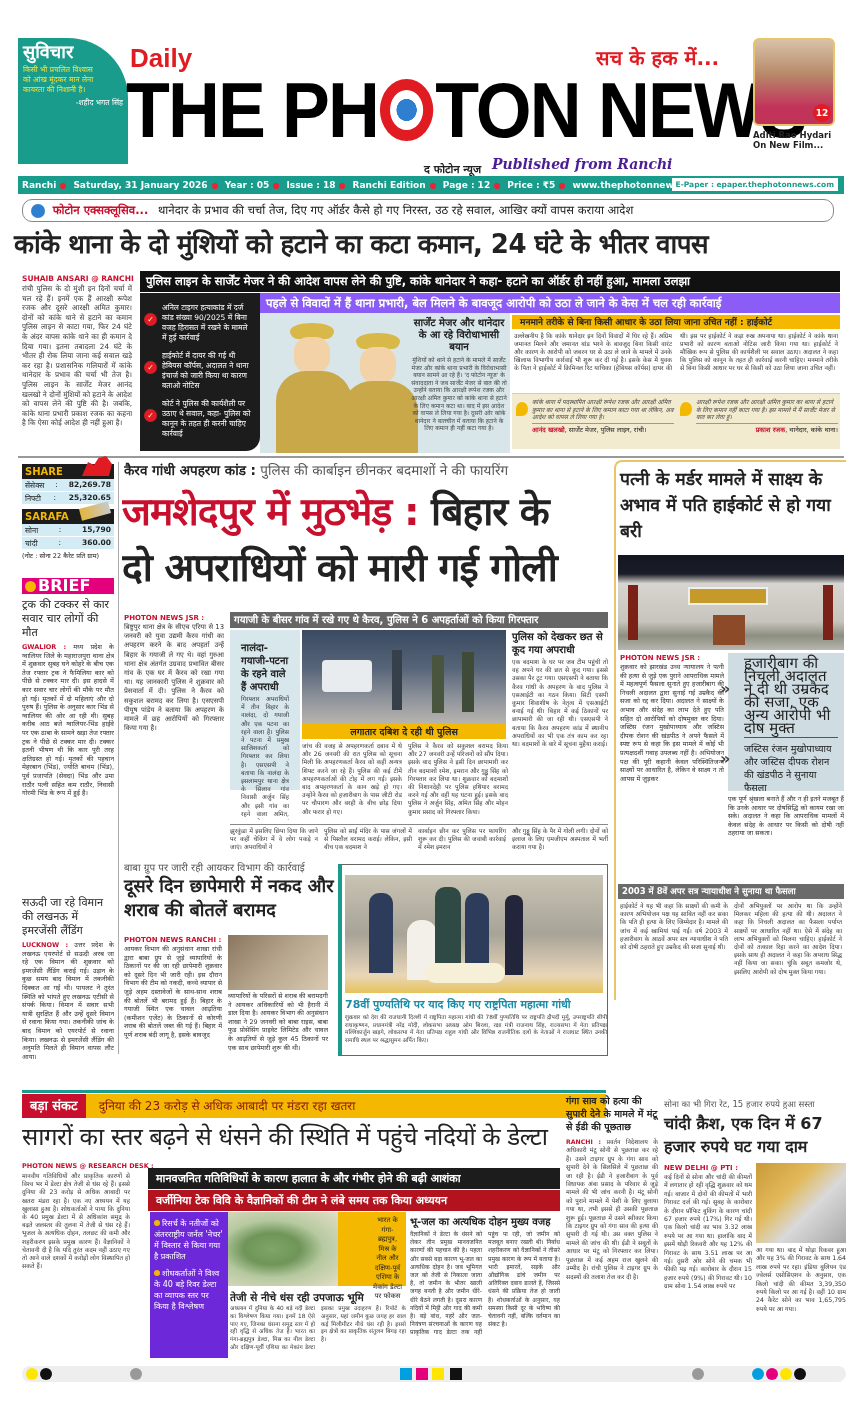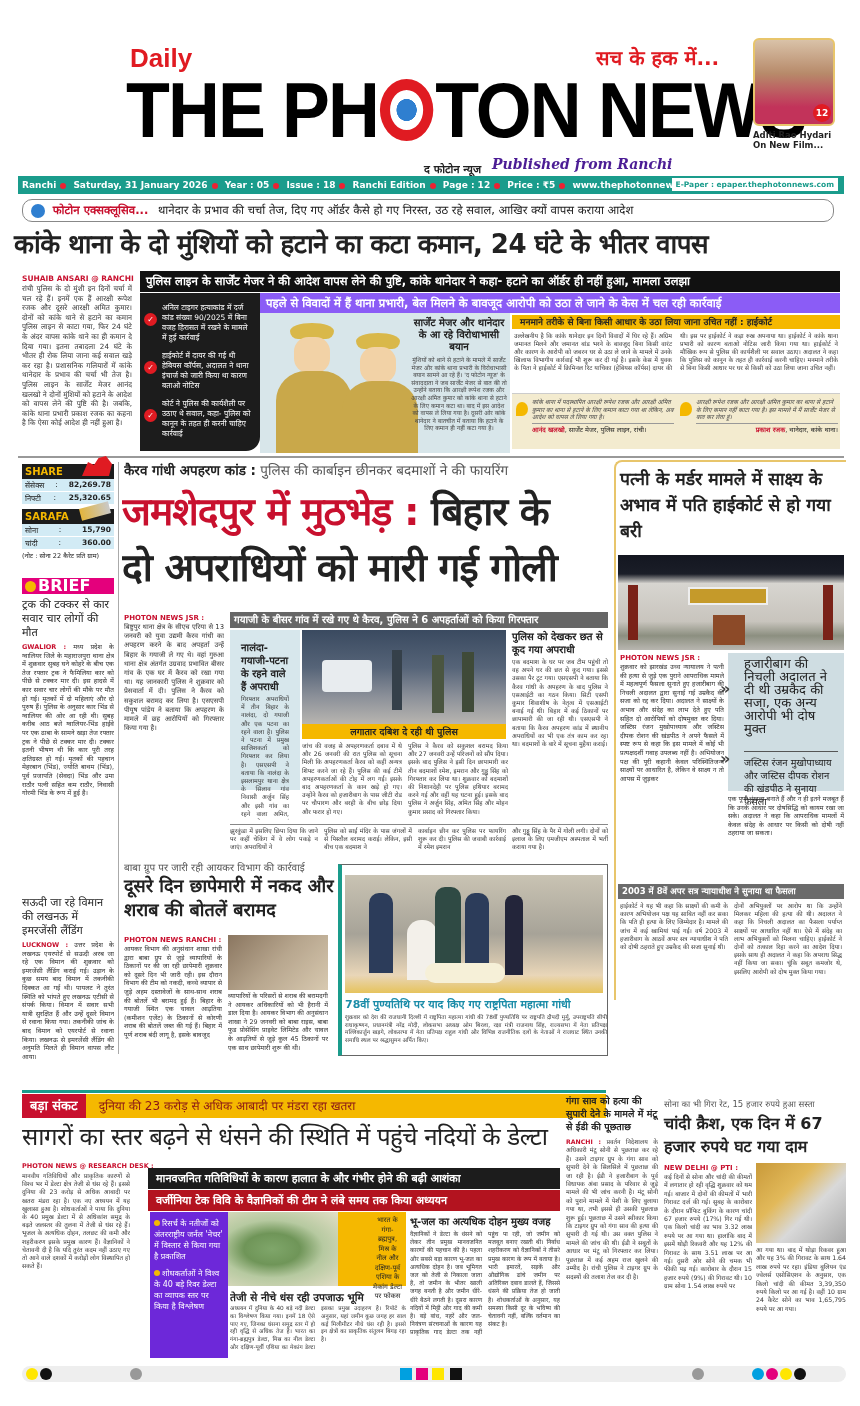--- a/index.html
+++ b/index.html
@@ -9,20 +9,25 @@
 .bodytxt{font-size:7.2px;line-height:9.6px;color:#333;text-align:justify}
 .hdr-brand{font-family:"Liberation Sans",sans-serif;font-weight:bold}
 .teal{background:#1a9c8c}
 .dot{display:inline-block;width:6px;height:6px;border-radius:50%;background:#e23;margin:0 4px;vertical-align:middle}
 .photo{overflow:hidden}
 </style>
 </head>
 <body>
 
 <div class="abs" style="left:18px;top:38px;width:826px;height:145px;">
+  <div class="abs" style="left:0;top:0;width:110px;height:126px;background:#1a9c8c;border-radius:0 60px 0 0;padding:4px 5px;color:#fff;">
+    <div style="font-size:18px;font-weight:bold;line-height:20px;">सुविचार</div>
+    <div style="font-size:7.5px;line-height:10px;color:#f3e23c;margin-top:3px;width:78px;">किसी भी प्रचलित विश्वास को आंख मूंदकर मान लेना कायरता की निशानी है।</div>
+    <div style="font-size:7.5px;text-align:right;margin-top:2px;">-शहीद भगत सिंह</div>
+  </div>
   <div class="abs hdr-brand" style="left:112px;top:5px;font-size:26px;color:#e01b22;">Daily</div>
   <div class="abs hdr-brand" style="left:108px;top:32px;font-size:78px;letter-spacing:-2px;line-height:80px;color:#000;white-space:nowrap;transform:scaleX(0.92);transform-origin:left;">
     <span>THE PH</span><span style="display:inline-block;width:58px;height:62px;border:11px solid #e01b22;border-radius:50%;vertical-align:middle;background:radial-gradient(circle,#2f7fd0 0,#2f7fd0 40%,#fff 42%);margin:0 2px;position:relative;top:-6px;"></span><span>TON NEWS</span>
   </div>
   <div class="abs" style="left:578px;top:6px;font-size:20px;font-weight:bold;color:#e01b22;">सच के हक में...</div>
   <div class="abs" style="left:406px;top:123px;font-size:11px;font-weight:bold;">द फोटोन न्यूज</div>
   <div class="abs" style="left:474px;top:118px;font-size:14px;font-style:italic;font-weight:bold;color:#4c1d95;font-family:'DejaVu Serif',serif;">Published from Ranchi</div>
   <div class="abs" style="left:735px;top:0;width:90px;height:140px;">
     <div class="photo" style="width:82px;height:88px;border:2px solid #e8c56b;border-radius:6px;background:linear-gradient(180deg,#d9c2a8 0%,#b78a6a 40%,#c2335a 80%);position:relative;">
       <span style="position:absolute;right:2px;bottom:2px;width:18px;height:18px;border-radius:50%;background:#e01b22;color:#fff;font-size:9px;font-weight:bold;text-align:center;line-height:18px;">12</span>
@@ -199,21 +204,21 @@
 <div class="abs photo" style="left:618px;top:555px;width:226px;height:95px;background:linear-gradient(180deg,#131620 0%,#1b1e28 20%,#d7d5d0 30%,#c8c4bd 70%,#8c8f80 85%,#b8b6b0 100%);">
   <div style="position:absolute;left:70px;top:32px;width:80px;height:18px;background:#c59a2a;border:2px solid #eee;"></div>
   <div style="position:absolute;left:10px;top:30px;width:10px;height:55px;background:#7a2218;"></div>
   <div style="position:absolute;left:205px;top:30px;width:10px;height:55px;background:#7a2218;"></div>
   <div style="position:absolute;left:95px;top:60px;width:32px;height:30px;background:#8c4a28;"></div>
 </div>
 <div class="abs" style="left:620px;top:654px;font-size:7px;font-weight:bold;color:#c8102e;">PHOTON NEWS JSR :</div>
 <div class="abs bodytxt" style="left:620px;top:663px;width:104px;height:220px;overflow:hidden;font-size:6.4px;line-height:8.6px;">शुक्रवार को झारखंड उच्च न्यायालय ने पत्नी की हत्या से जुड़े एक पुराने आपराधिक मामले में महत्वपूर्ण फैसला सुनाते हुए हजारीबाग की निचली अदालत द्वारा सुनाई गई उम्रकैद की सजा को रद्द कर दिया। अदालत ने साक्ष्यों के अभाव और संदेह का लाभ देते हुए पति सहित दो आरोपियों को दोषमुक्त कर दिया। जस्टिस रंजन मुखोपाध्याय और जस्टिस दीपक रोशन की खंडपीठ ने अपने फैसले में स्पष्ट रूप से कहा कि इस मामले में कोई भी प्रत्यक्षदर्शी गवाह उपलब्ध नहीं है। अभियोजन पक्ष की पूरी कहानी केवल परिस्थितिजन्य साक्ष्यों पर आधारित है, लेकिन वे साक्ष्य न तो आपस में जुड़कर</div>
 <div class="abs" style="left:728px;top:653px;width:116px;height:138px;background:#cfdde2;padding:4px 6px 4px 16px;">
   <span style="position:absolute;left:-8px;top:26px;font-size:16px;font-weight:bold;color:#444;">»</span>
-  <div style="font-size:13px;line-height:13px;border-bottom:1px solid #555;padding-bottom:16px;">हजारीबाग की निचली अदालत ने दी थी उम्रकैद की सजा, एक अन्य आरोपी भी दोष मुक्त</div>
+  <div style="font-size:15px;line-height:13px;border-bottom:1px solid #555;padding-bottom:2px;">हजारीबाग की निचली अदालत ने दी थी उम्रकैद की सजा, एक अन्य आरोपी भी दोष मुक्त</div>
   <span style="position:absolute;left:-8px;top:96px;font-size:16px;font-weight:bold;color:#444;">»</span>
   <div style="font-size:9.5px;line-height:13px;margin-top:4px;">जस्टिस रंजन मुखोपाध्याय और जस्टिस दीपक रोशन की खंडपीठ ने सुनाया फैसला</div>
 </div>
 <div class="abs bodytxt" style="left:728px;top:795px;width:116px;height:88px;overflow:hidden;font-size:6.4px;line-height:8.6px;">एक पूर्ण श्रृंखला बनाते हैं और न ही इतने मजबूत हैं कि उनके आधार पर दोषसिद्धि को कायम रखा जा सके। अदालत ने कहा कि आपराधिक मामलों में केवल संदेह के आधार पर किसी को दोषी नहीं ठहराया जा सकता।</div>
 <div class="abs" style="left:618px;top:884px;width:226px;height:15px;background:#6b6b6b;color:#fff;font-size:8.5px;font-weight:bold;line-height:15px;padding-left:4px;white-space:nowrap;overflow:hidden;">2003 में 8वें अपर सत्र न्यायाधीश ने सुनाया था फैसला</div>
 <div class="abs bodytxt" style="left:620px;top:902px;width:108px;height:96px;overflow:hidden;font-size:6.2px;line-height:8.2px;">हाईकोर्ट ने यह भी कहा कि साक्ष्यों की कमी के कारण अभियोजन पक्ष यह साबित नहीं कर सका कि पति ही हत्या के लिए जिम्मेदार है। मामले की जांच में कई खामियां पाई गईं। वर्ष 2003 में हजारीबाग के आठवें अपर सत्र न्यायाधीश ने पति को दोषी ठहराते हुए उम्रकैद की सजा सुनाई थी।</div>
 <div class="abs bodytxt" style="left:734px;top:902px;width:108px;height:96px;overflow:hidden;font-size:6.2px;line-height:8.2px;">दोनों अभियुक्तों पर आरोप था कि उन्होंने मिलकर महिला की हत्या की थी। अदालत ने कहा कि निचली अदालत का फैसला पर्याप्त साक्ष्यों पर आधारित नहीं था। ऐसे में संदेह का लाभ अभियुक्तों को मिलना चाहिए। हाईकोर्ट ने दोनों को तत्काल रिहा करने का आदेश दिया। इसके साथ ही अदालत ने कहा कि अपराध सिद्ध नहीं किया जा सका। चूंकि सबूत कमजोर थे, इसलिए आरोपी को दोष मुक्त किया गया।</div>
 
 <div class="abs" style="left:22px;top:1090px;width:584px;height:3px;background:#1a9c8c;"></div>
 <div class="abs" style="left:22px;top:1094px;width:584px;height:24px;background:#f5b800;white-space:nowrap;overflow:hidden;">

